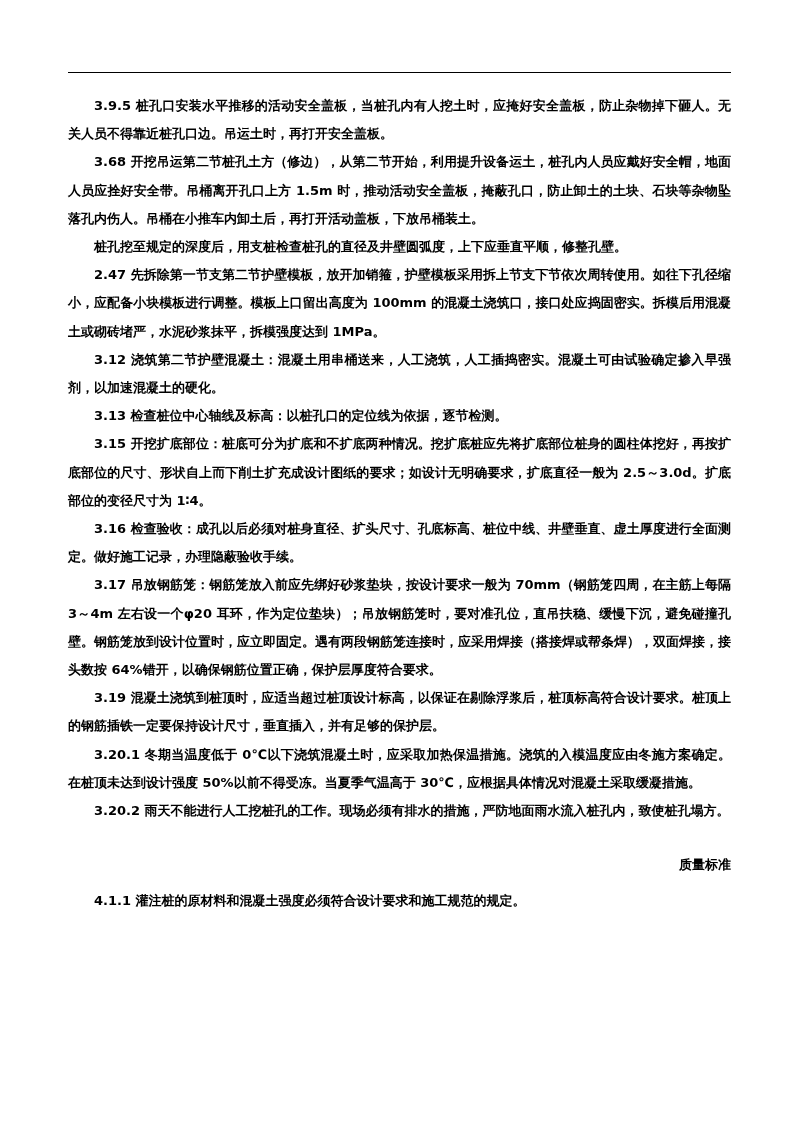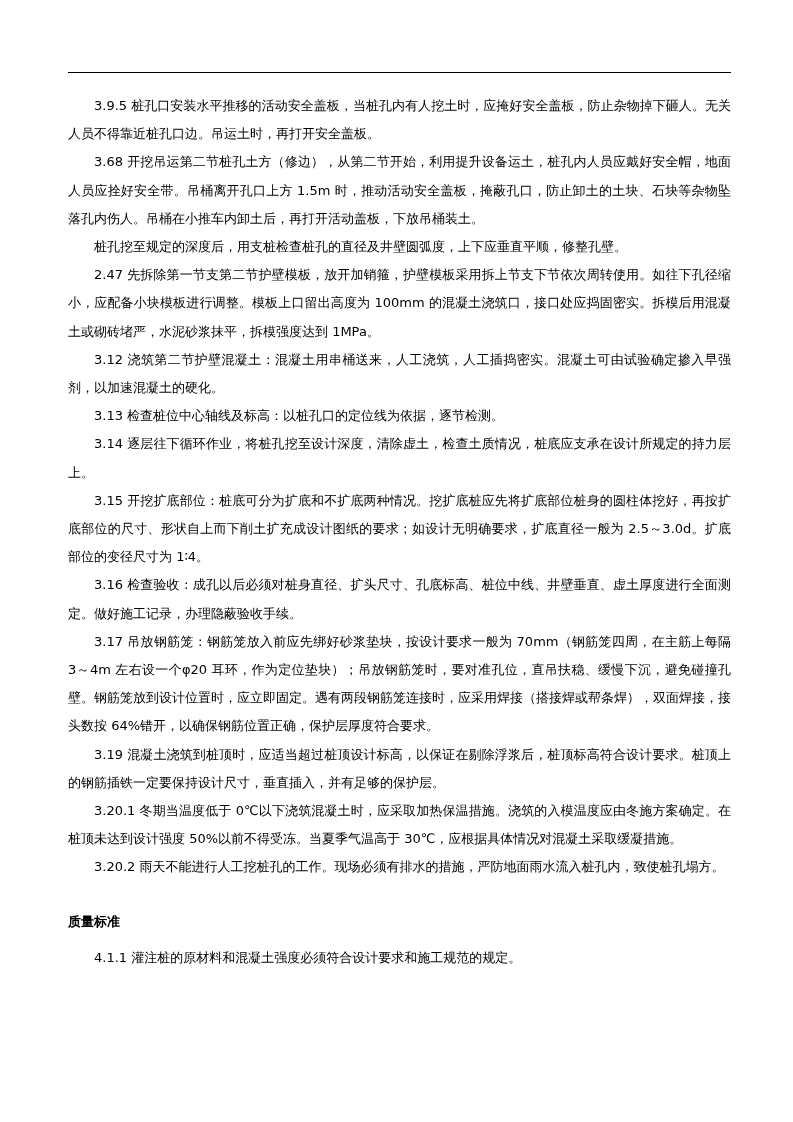--- a/index.html
+++ b/index.html
@@ -30,24 +30,25 @@
   }
   .doc {
     font-size: 13.0px;
     line-height: 28.2px;
     text-align: justify;
     text-justify: inter-ideograph;
   }
   .p {
     margin: 0;
     text-indent: 2em;
+    font-weight: bold;
   }
   .heading {
     margin: 0;
-    text-align: left;
+    text-align: right;
     font-weight: bold;
     font-size: 13.0px;
     line-height: 28.2px;
   }
   .spacer {
     height: 26px;
   }
   .spacer-sm {
     height: 8px;
   }
@@ -58,21 +59,20 @@
 <div class="page">
   <div class="rule"></div>
   <div class="doc">
 
     <p class="p">3.9.5 桩孔口安装水平推移的活动安全盖板，当桩孔内有人挖土时，应掩好安全盖板，防止杂物掉下砸人。无关人员不得靠近桩孔口边。吊运土时，再打开安全盖板。</p>
     <p class="p">3.68 开挖吊运第二节桩孔土方（修边），从第二节开始，利用提升设备运土，桩孔内人员应戴好安全帽，地面人员应拴好安全带。吊桶离开孔口上方 1.5m 时，推动活动安全盖板，掩蔽孔口，防止卸土的土块、石块等杂物坠落孔内伤人。吊桶在小推车内卸土后，再打开活动盖板，下放吊桶装土。</p>
     <p class="p">桩孔挖至规定的深度后，用支桩检查桩孔的直径及井壁圆弧度，上下应垂直平顺，修整孔壁。</p>
     <p class="p">2.47 先拆除第一节支第二节护壁模板，放开加销箍，护壁模板采用拆上节支下节依次周转使用。如往下孔径缩小，应配备小块模板进行调整。模板上口留出高度为 100mm 的混凝土浇筑口，接口处应捣固密实。拆模后用混凝土或砌砖堵严，水泥砂浆抹平，拆模强度达到 1MPa。</p>
     <p class="p">3.12 浇筑第二节护壁混凝土：混凝土用串桶送来，人工浇筑，人工插捣密实。混凝土可由试验确定掺入早强剂，以加速混凝土的硬化。</p>
     <p class="p">3.13 检查桩位中心轴线及标高：以桩孔口的定位线为依据，逐节检测。</p>
-    <p class="p">3.14 逐层往下循环作业，将桩孔挖至设计深度，清除虚土，检查土质情况，桩底应支承在设计所规定的持力层上。</p>
     <p class="p">3.15 开挖扩底部位：桩底可分为扩底和不扩底两种情况。挖扩底桩应先将扩底部位桩身的圆柱体挖好，再按扩底部位的尺寸、形状自上而下削土扩充成设计图纸的要求；如设计无明确要求，扩底直径一般为 2.5～3.0d。扩底部位的变径尺寸为 1∶4。</p>
     <p class="p">3.16 检查验收：成孔以后必须对桩身直径、扩头尺寸、孔底标高、桩位中线、井壁垂直、虚土厚度进行全面测定。做好施工记录，办理隐蔽验收手续。</p>
     <p class="p">3.17 吊放钢筋笼：钢筋笼放入前应先绑好砂浆垫块，按设计要求一般为 70mm（钢筋笼四周，在主筋上每隔 3～4m 左右设一个φ20 耳环，作为定位垫块）；吊放钢筋笼时，要对准孔位，直吊扶稳、缓慢下沉，避免碰撞孔壁。钢筋笼放到设计位置时，应立即固定。遇有两段钢筋笼连接时，应采用焊接（搭接焊或帮条焊），双面焊接，接头数按 64%错开，以确保钢筋位置正确，保护层厚度符合要求。</p>
     <p class="p">3.19 混凝土浇筑到桩顶时，应适当超过桩顶设计标高，以保证在剔除浮浆后，桩顶标高符合设计要求。桩顶上的钢筋插铁一定要保持设计尺寸，垂直插入，并有足够的保护层。</p>
     <p class="p">3.20.1 冬期当温度低于 0℃以下浇筑混凝土时，应采取加热保温措施。浇筑的入模温度应由冬施方案确定。在桩顶未达到设计强度 50%以前不得受冻。当夏季气温高于 30℃，应根据具体情况对混凝土采取缓凝措施。</p>
     <p class="p">3.20.2 雨天不能进行人工挖桩孔的工作。现场必须有排水的措施，严防地面雨水流入桩孔内，致使桩孔塌方。</p>
 
     <div class="spacer"></div>
 
     <p class="heading">质量标准</p>

